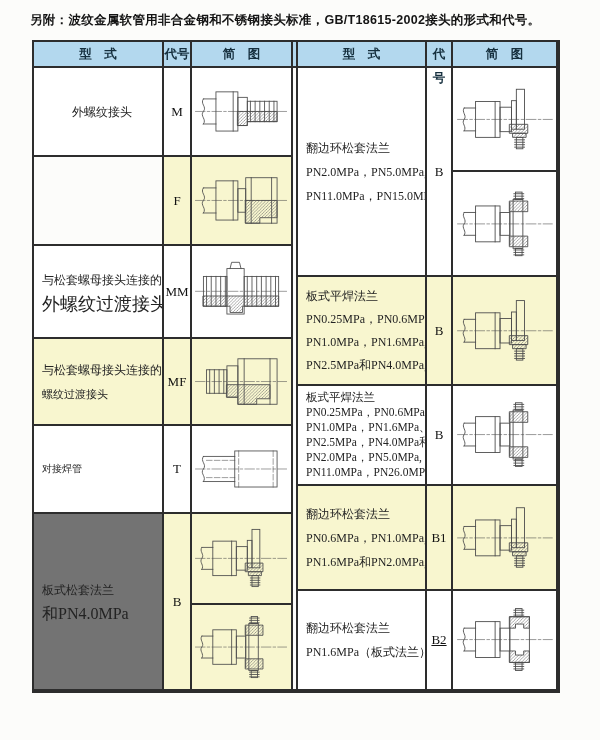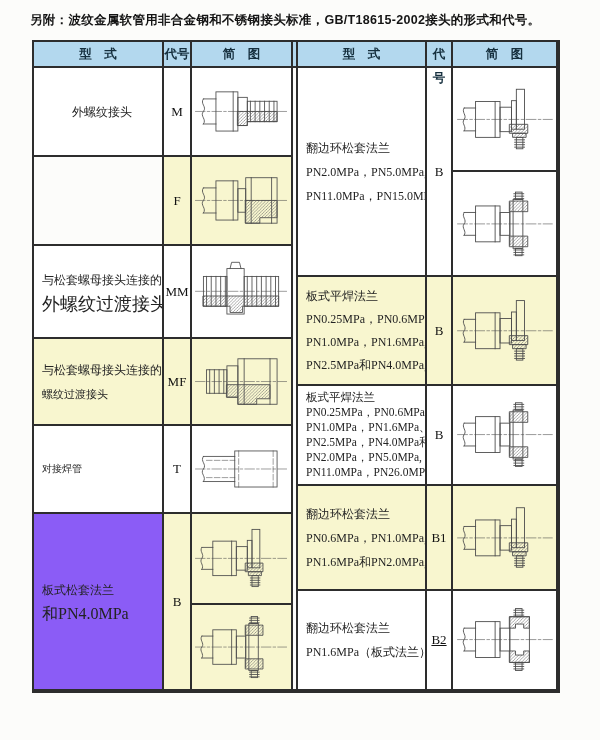--- a/index.html
+++ b/index.html
@@ -180,21 +180,21 @@
             <line x1="12" y1="56" x2="52" y2="56"></line>
             <line x1="16" y1="29" x2="52" y2="29" stroke-width="0.7" stroke-dasharray="7 3"></line>
             <line x1="16" y1="51" x2="52" y2="51" stroke-width="0.7" stroke-dasharray="7 3"></line>
             <rect x="52" y="17" width="54" height="46"></rect>
             <line x1="57" y1="17" x2="57" y2="63" stroke-width="0.7" stroke-dasharray="7 3"></line>
             <line x1="101" y1="17" x2="101" y2="63" stroke-width="0.7" stroke-dasharray="7 3"></line>
             <line x1="2" y1="40" x2="118" y2="40" stroke-width="0.7" stroke-dasharray="12 3 3 3"></line>
           </g>
         </svg>
       </div>
-      <div class="cell label-cell" style="left: 2px; top: 474px; width: 128px; height: 175px; background: #8b5cf6;">
+      <div class="cell label-cell" style="left: 2px; top: 474px; width: 128px; height: 175px; background: #737373;">
         <div class="label-line" style="line-height: 24px; font-size: 12px;">板式松套法兰</div>
         <div class="label-line" style="line-height: 24px; font-size: 16px;">和PN4.0MPa</div>
       </div>
       <div class="cell code-cell" style="left: 132px; top: 474px; width: 26px; height: 175px; background: rgb(248, 246, 207);">B</div>
       <div class="cell diag-cell" style="left: 160px; top: 474px; width: 99px; height: 89px; background: rgb(248, 246, 207);">
         <svg viewBox="0 0 120 80" preserveAspectRatio="xMidYMid meet">
           <defs>
             <pattern id="h6" patternUnits="userSpaceOnUse" width="4" height="4">
               <path d="M0,4 L4,0" stroke="#666" stroke-width="0.7"></path>
             </pattern>

